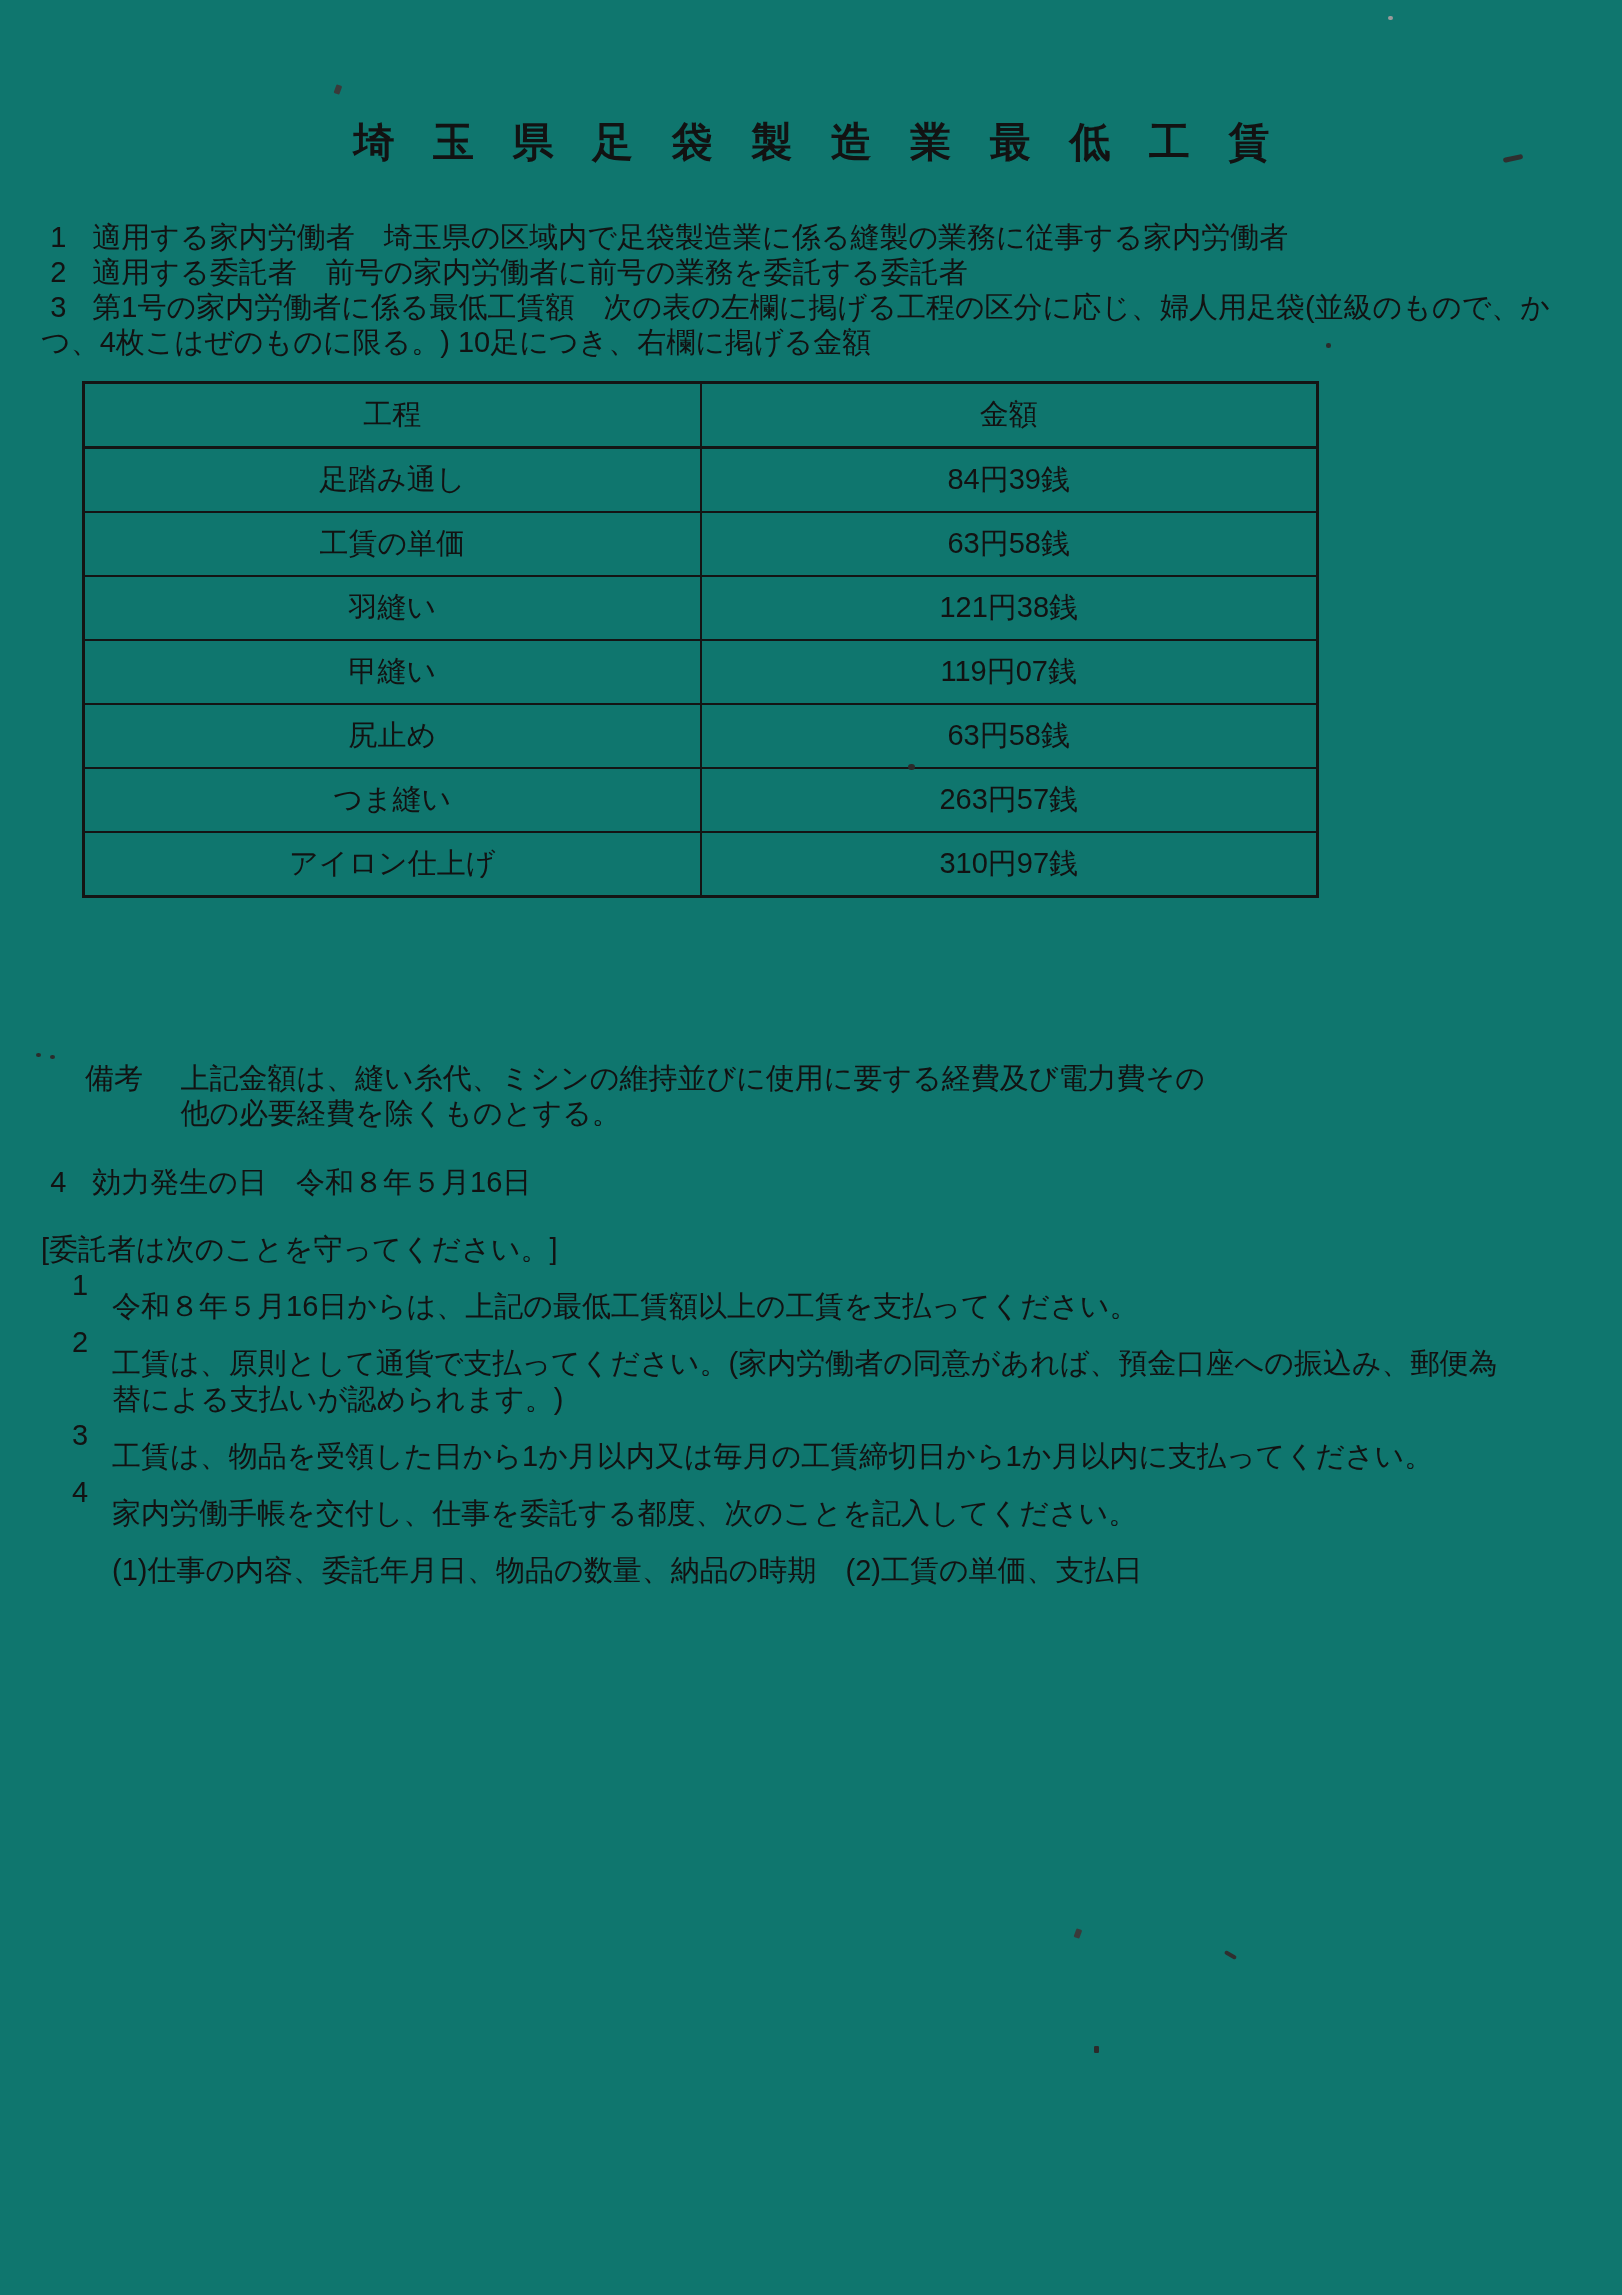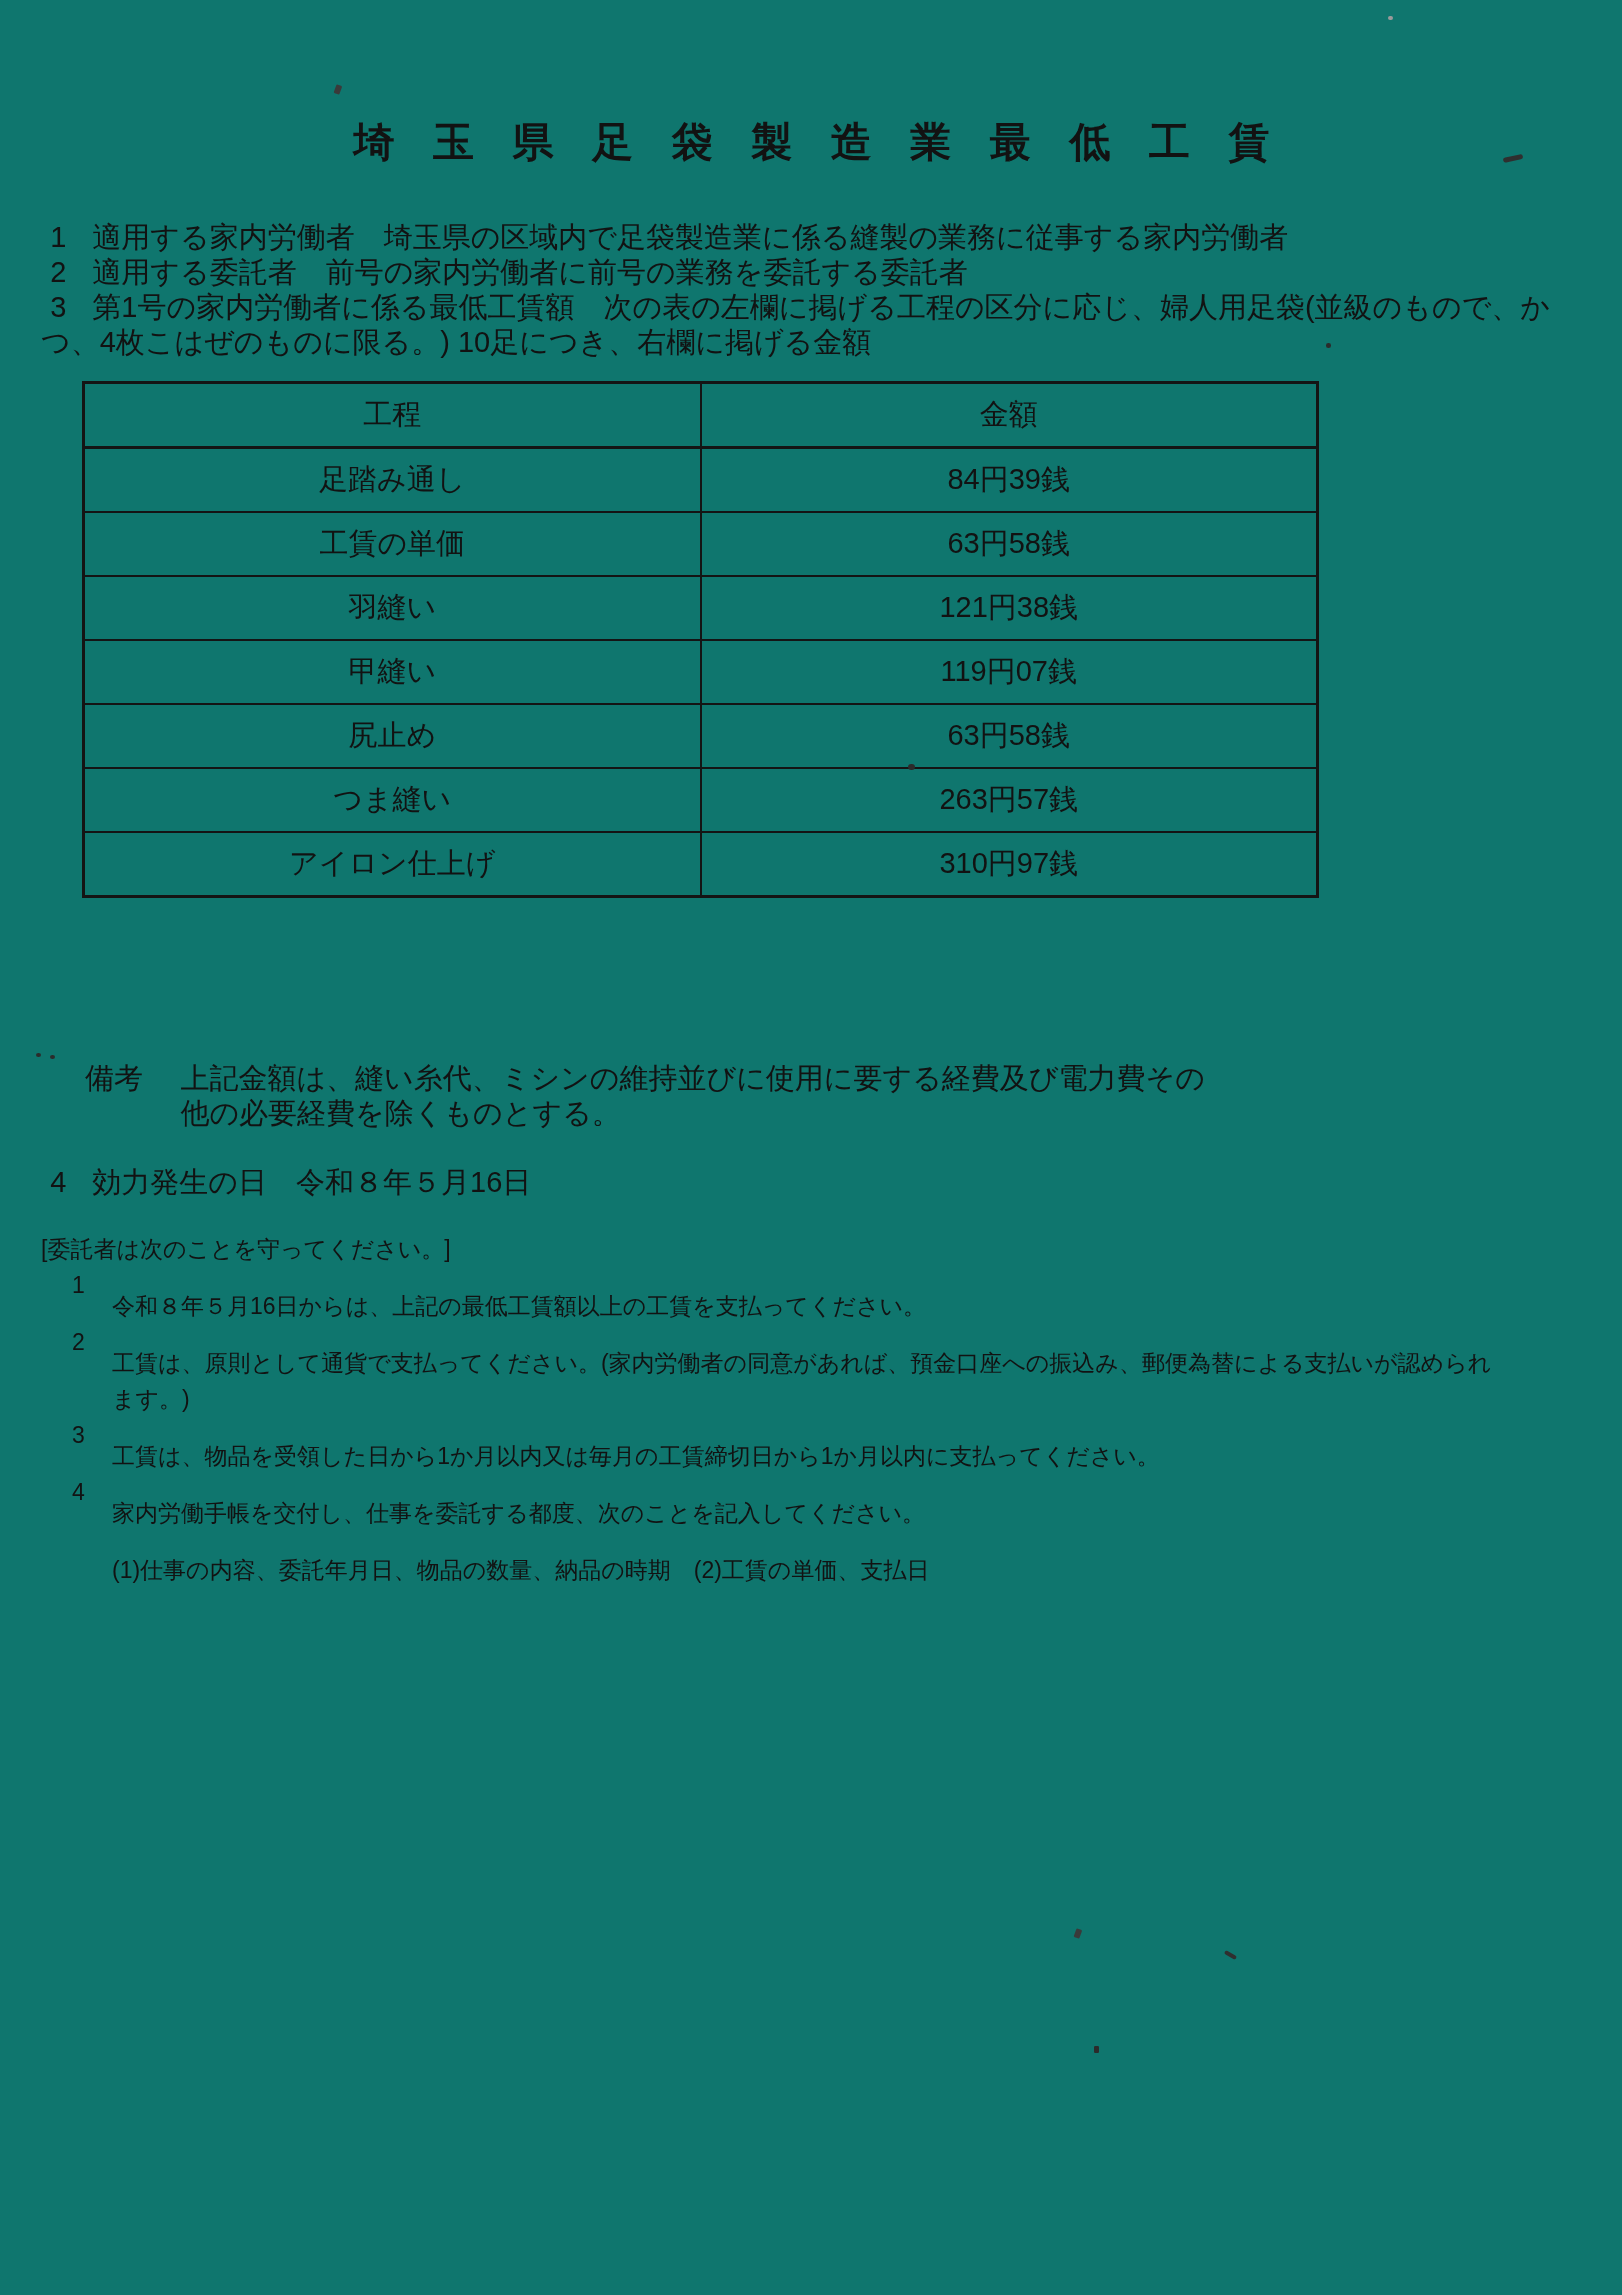--- a/index.html
+++ b/index.html
@@ -51,21 +51,21 @@
   .remarks-text{width:1046px;overflow-wrap:break-word;}
   
   .effective{
     position:absolute;top:1165px;left:41px;
     font-size:29px;line-height:35px;white-space:nowrap;
   }
   .effective .prov-num{padding-left:9.2px;margin-right:26px;}
   
   .notice{
     position:absolute;top:1231px;left:41px;right:19.6px;
-    font-size:23px;line-height:36px;
+    font-size:29px;line-height:36px;
   }
   .notice-heading{margin:0;}
   .n-item{display:flex;align-items:flex-start;}
   .n-num{flex:0 0 71px;box-sizing:border-box;padding-left:31px;}
   .n-text{flex:1 1 auto;max-width:1386px;overflow-wrap:break-word;margin-top:21px;}
   
   .speck{position:absolute;background:#2b2b2b;border-radius:50%;}
   .speck.faint{background:#9a9a9a;}
   .squiggle{
     position:absolute;width:19.6px;height:4.6px;background:#2f2f2f;

